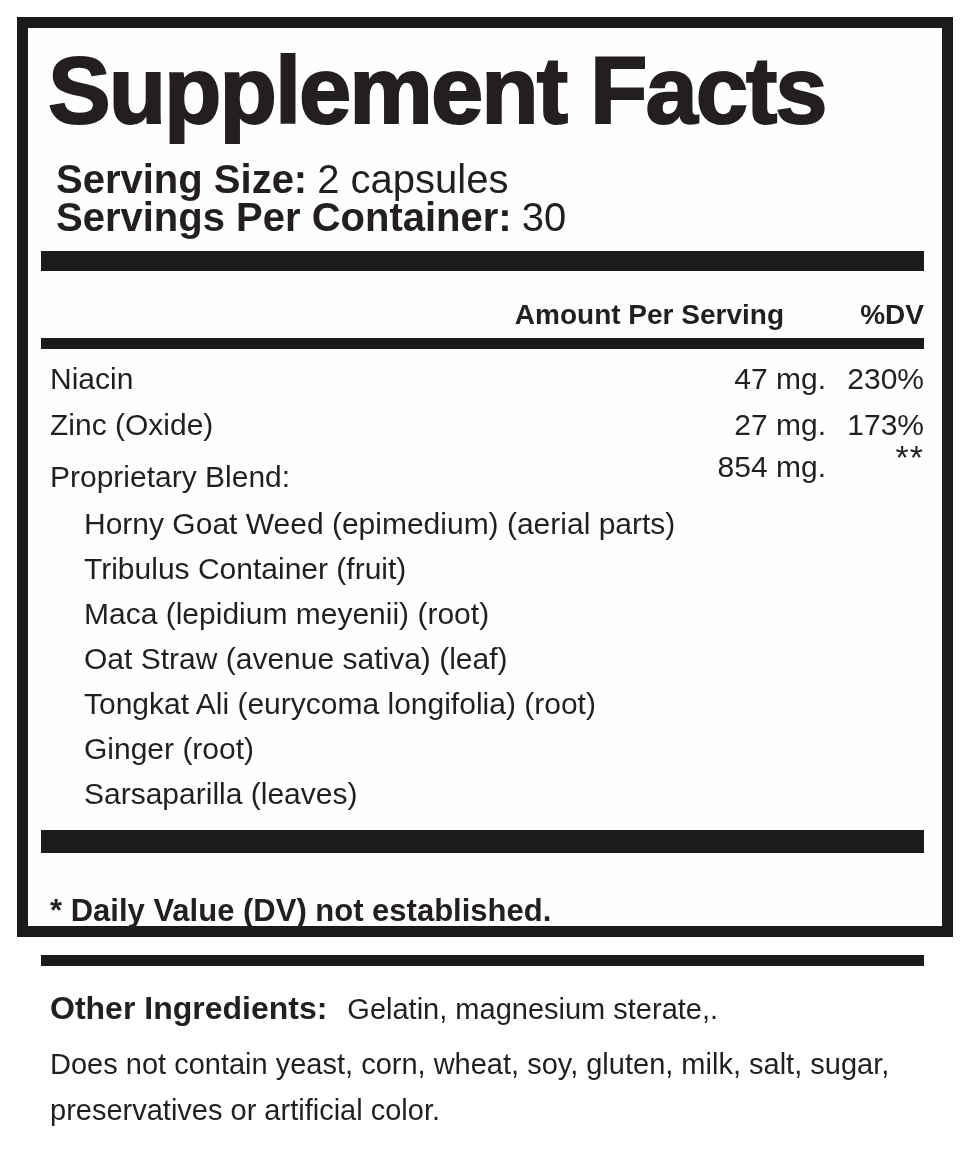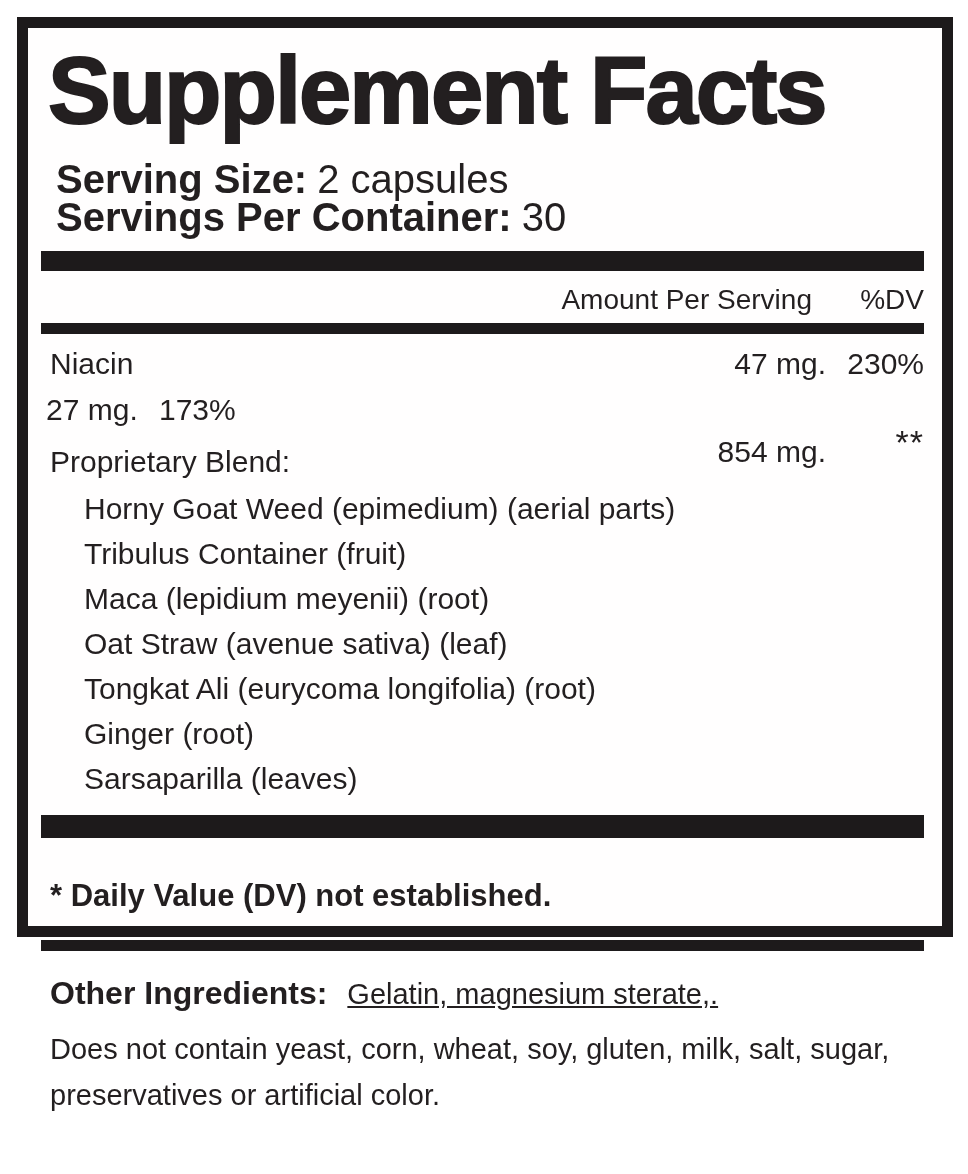--- a/index.html
+++ b/index.html
@@ -56,26 +56,27 @@
     margin-left: -5px;
   }
   .bar.b-thick  { height: 20px; }
   .bar.b-thin   { height: 11px; }
   .bar.b-heavy  { height: 23px; }
   .bar1 { margin-top: 15px; }
   .bar2 { margin-top: 7px; }
   .bar3 { margin-top: 14px; }
   .bar4 { margin-top: 26px; }
   .col-header {
-    margin-top: 13px;
+    margin-top: 28px;
     display: flex;
     justify-content: flex-end;
     align-items: baseline;
     font-size: 28px;
-    font-weight: 400;
+    font-weight: 700;
+    gap: 28px;
   }
   .col-header .dv-col {
     width: 112px;
     text-align: right;
   }
   .nutrient-row {
     display: flex;
     align-items: center;
     font-size: 30px;
     line-height: 46px;
@@ -103,21 +104,20 @@
   .other-line {
     margin-top: 24px;
     margin-left: 4px;
     font-size: 32px;
     font-weight: 700;
   }
   .other-line .value {
     font-weight: 400;
     font-size: 29px;
     margin-left: 20px;
-    text-decoration: underline;
   }
   .disclaimer {
     margin-top: 14px;
     margin-left: 4px;
     font-size: 29px;
     line-height: 46px;
     font-weight: 400;
   }
 </style>
 </head>
@@ -146,20 +146,21 @@
 
     <div class="bar b-thin bar2"></div>
 
     <div class="rows-area">
       <div class="nutrient-row">
         <span class="name">Niacin</span>
         <span class="amt">47 mg.</span>
         <span class="dv">230%</span>
       </div>
       <div class="nutrient-row">
+        <span class="name">Zinc (Oxide)</span>
         <span class="amt">27 mg.</span>
         <span class="dv">173%</span>
       </div>
       <div class="nutrient-row row-prop">
         <span class="name">Proprietary Blend:</span>
         <span class="amt">854 mg.</span>
         <span class="dv">**</span>
       </div>
 
       <div class="blend-list">

